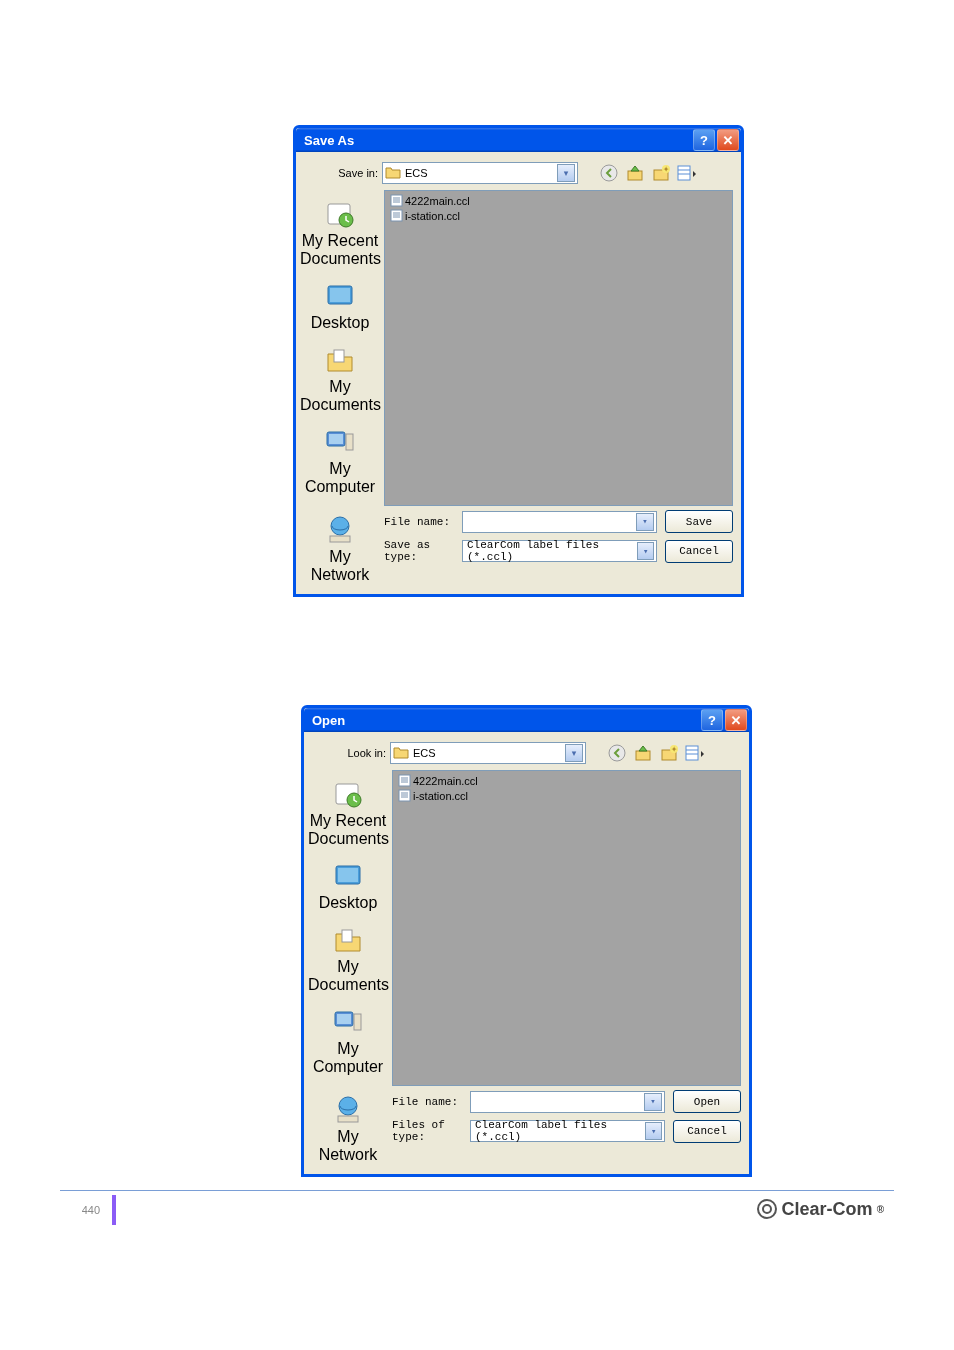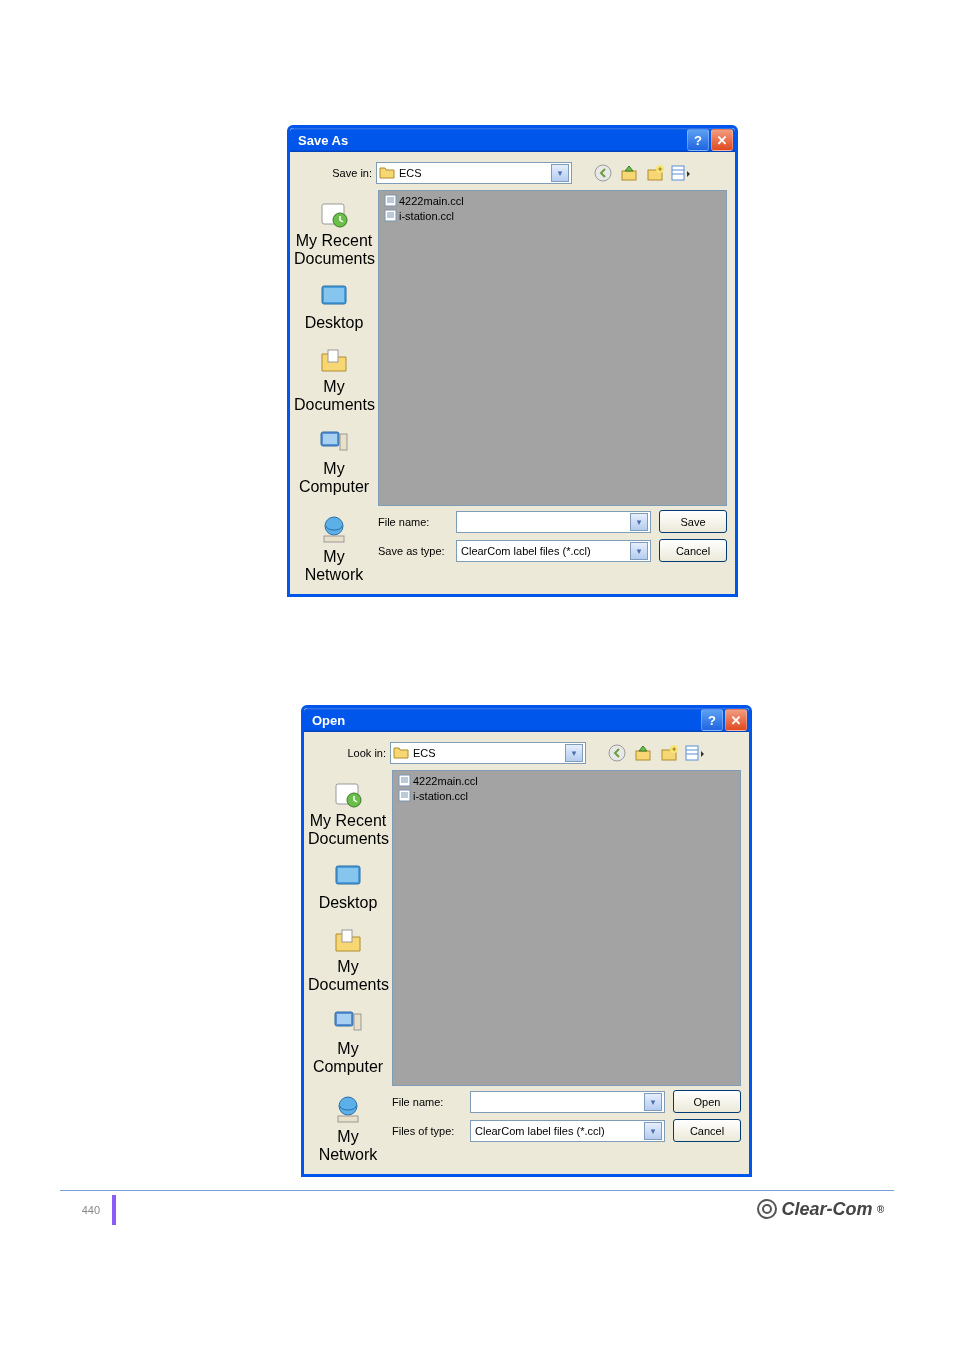--- a/index.html
+++ b/index.html
@@ -133,20 +133,21 @@
     display: flex;
   }
   .bottom-left {
     width: 88px;
     display:flex;flex-direction:column;align-items:center;gap:2px;
     padding: 4px 0;
   }
   .bottom-fields {
     flex:1;
     padding: 4px 8px 16px 0;
+    font-family: Liberation Mono, monospace;
   }
   .field-row {
     display:flex;
     align-items:center;
     gap: 8px;
     margin-bottom: 6px;
   }
   .field-label { width: 70px; }
   .combo {
     flex:1;
@@ -200,30 +201,29 @@
     align-items:center;
     justify-content:flex-end;
   }
   .logo {
     position:absolute;
     right: 70px;
     top: 1198px;
     display:flex;
     align-items:center;
     gap:4px;
-    font-style:italic;
     font-weight:bold;
     font-size:18px;
     color:#444;
   }
 </style>
 </head>
 <body>
 
-<div class="dialog" style="left:287px; top:125px;">
+<div class="dialog" style="left:293px; top:125px;">
   <div class="titlebar">
     <span class="title-text">Save As</span>
     <div class="title-btn help-btn">?</div>
     <div class="title-btn close-btn">✕</div>
   </div>
   <div class="toolbar-row">
     <div class="label-cell">Save in:</div>
     <div class="folder-dropdown">
       <span>
         <svg width="16" height="14" viewBox="0 0 16 14">

